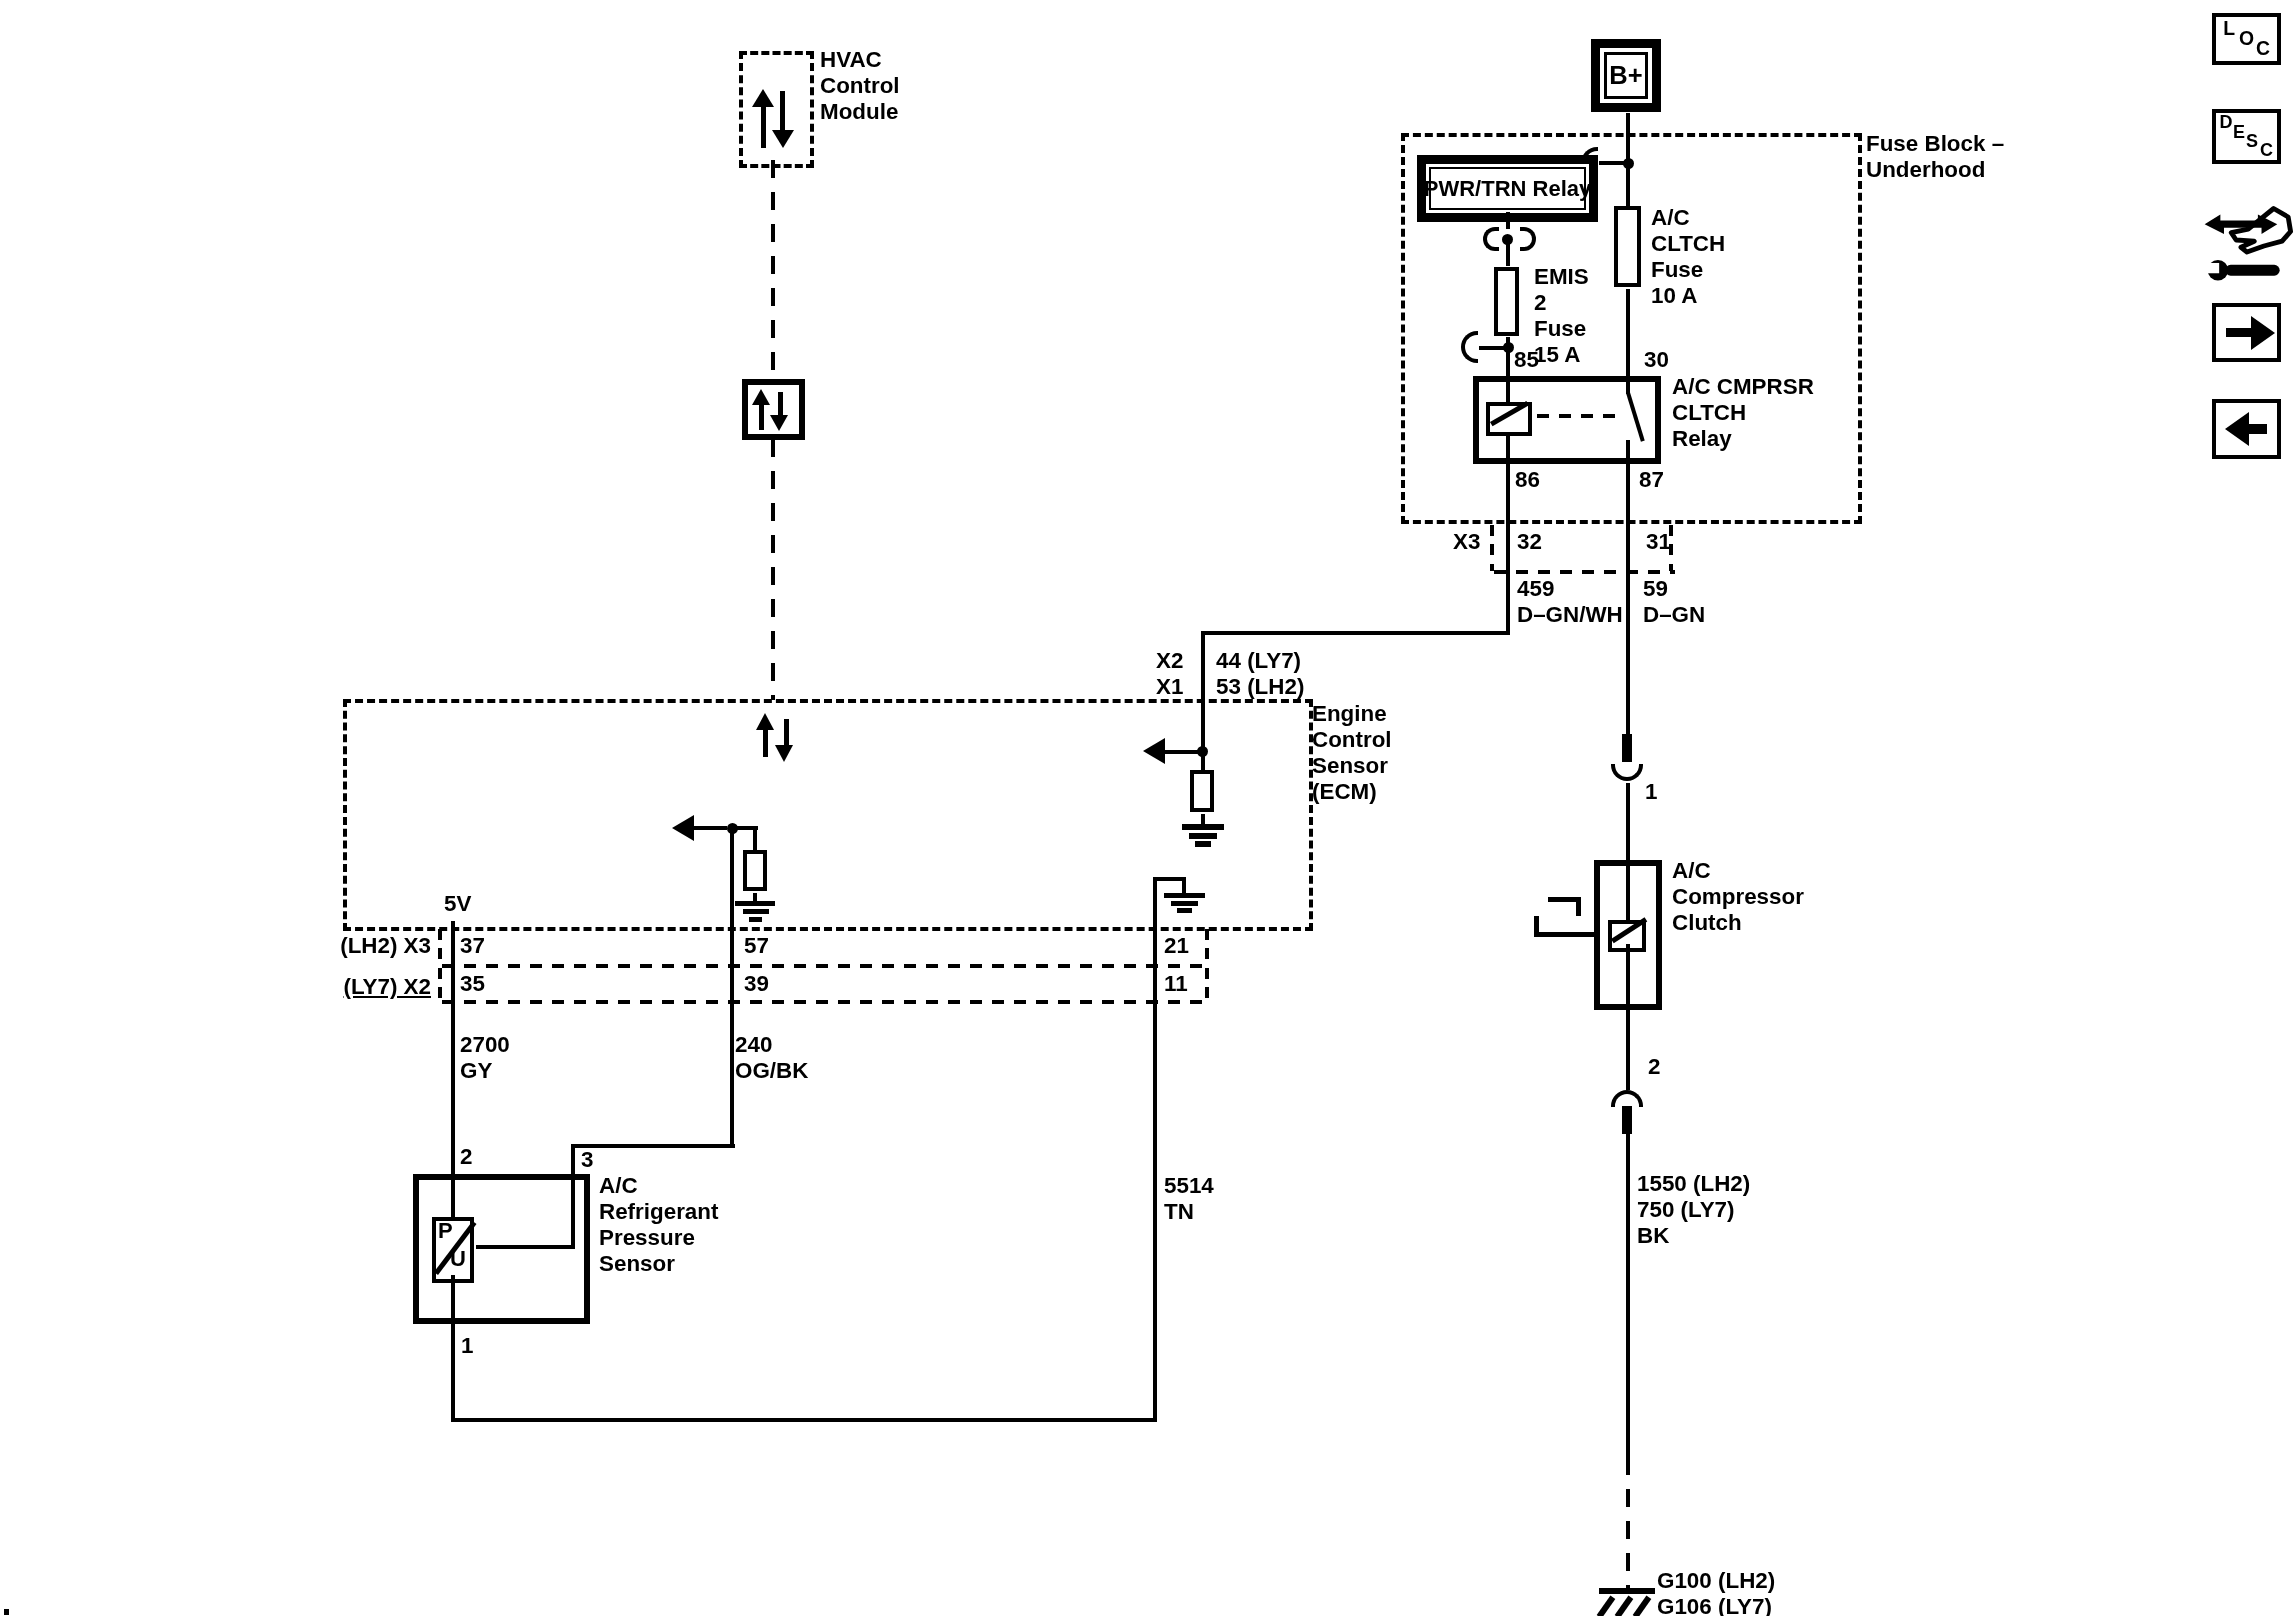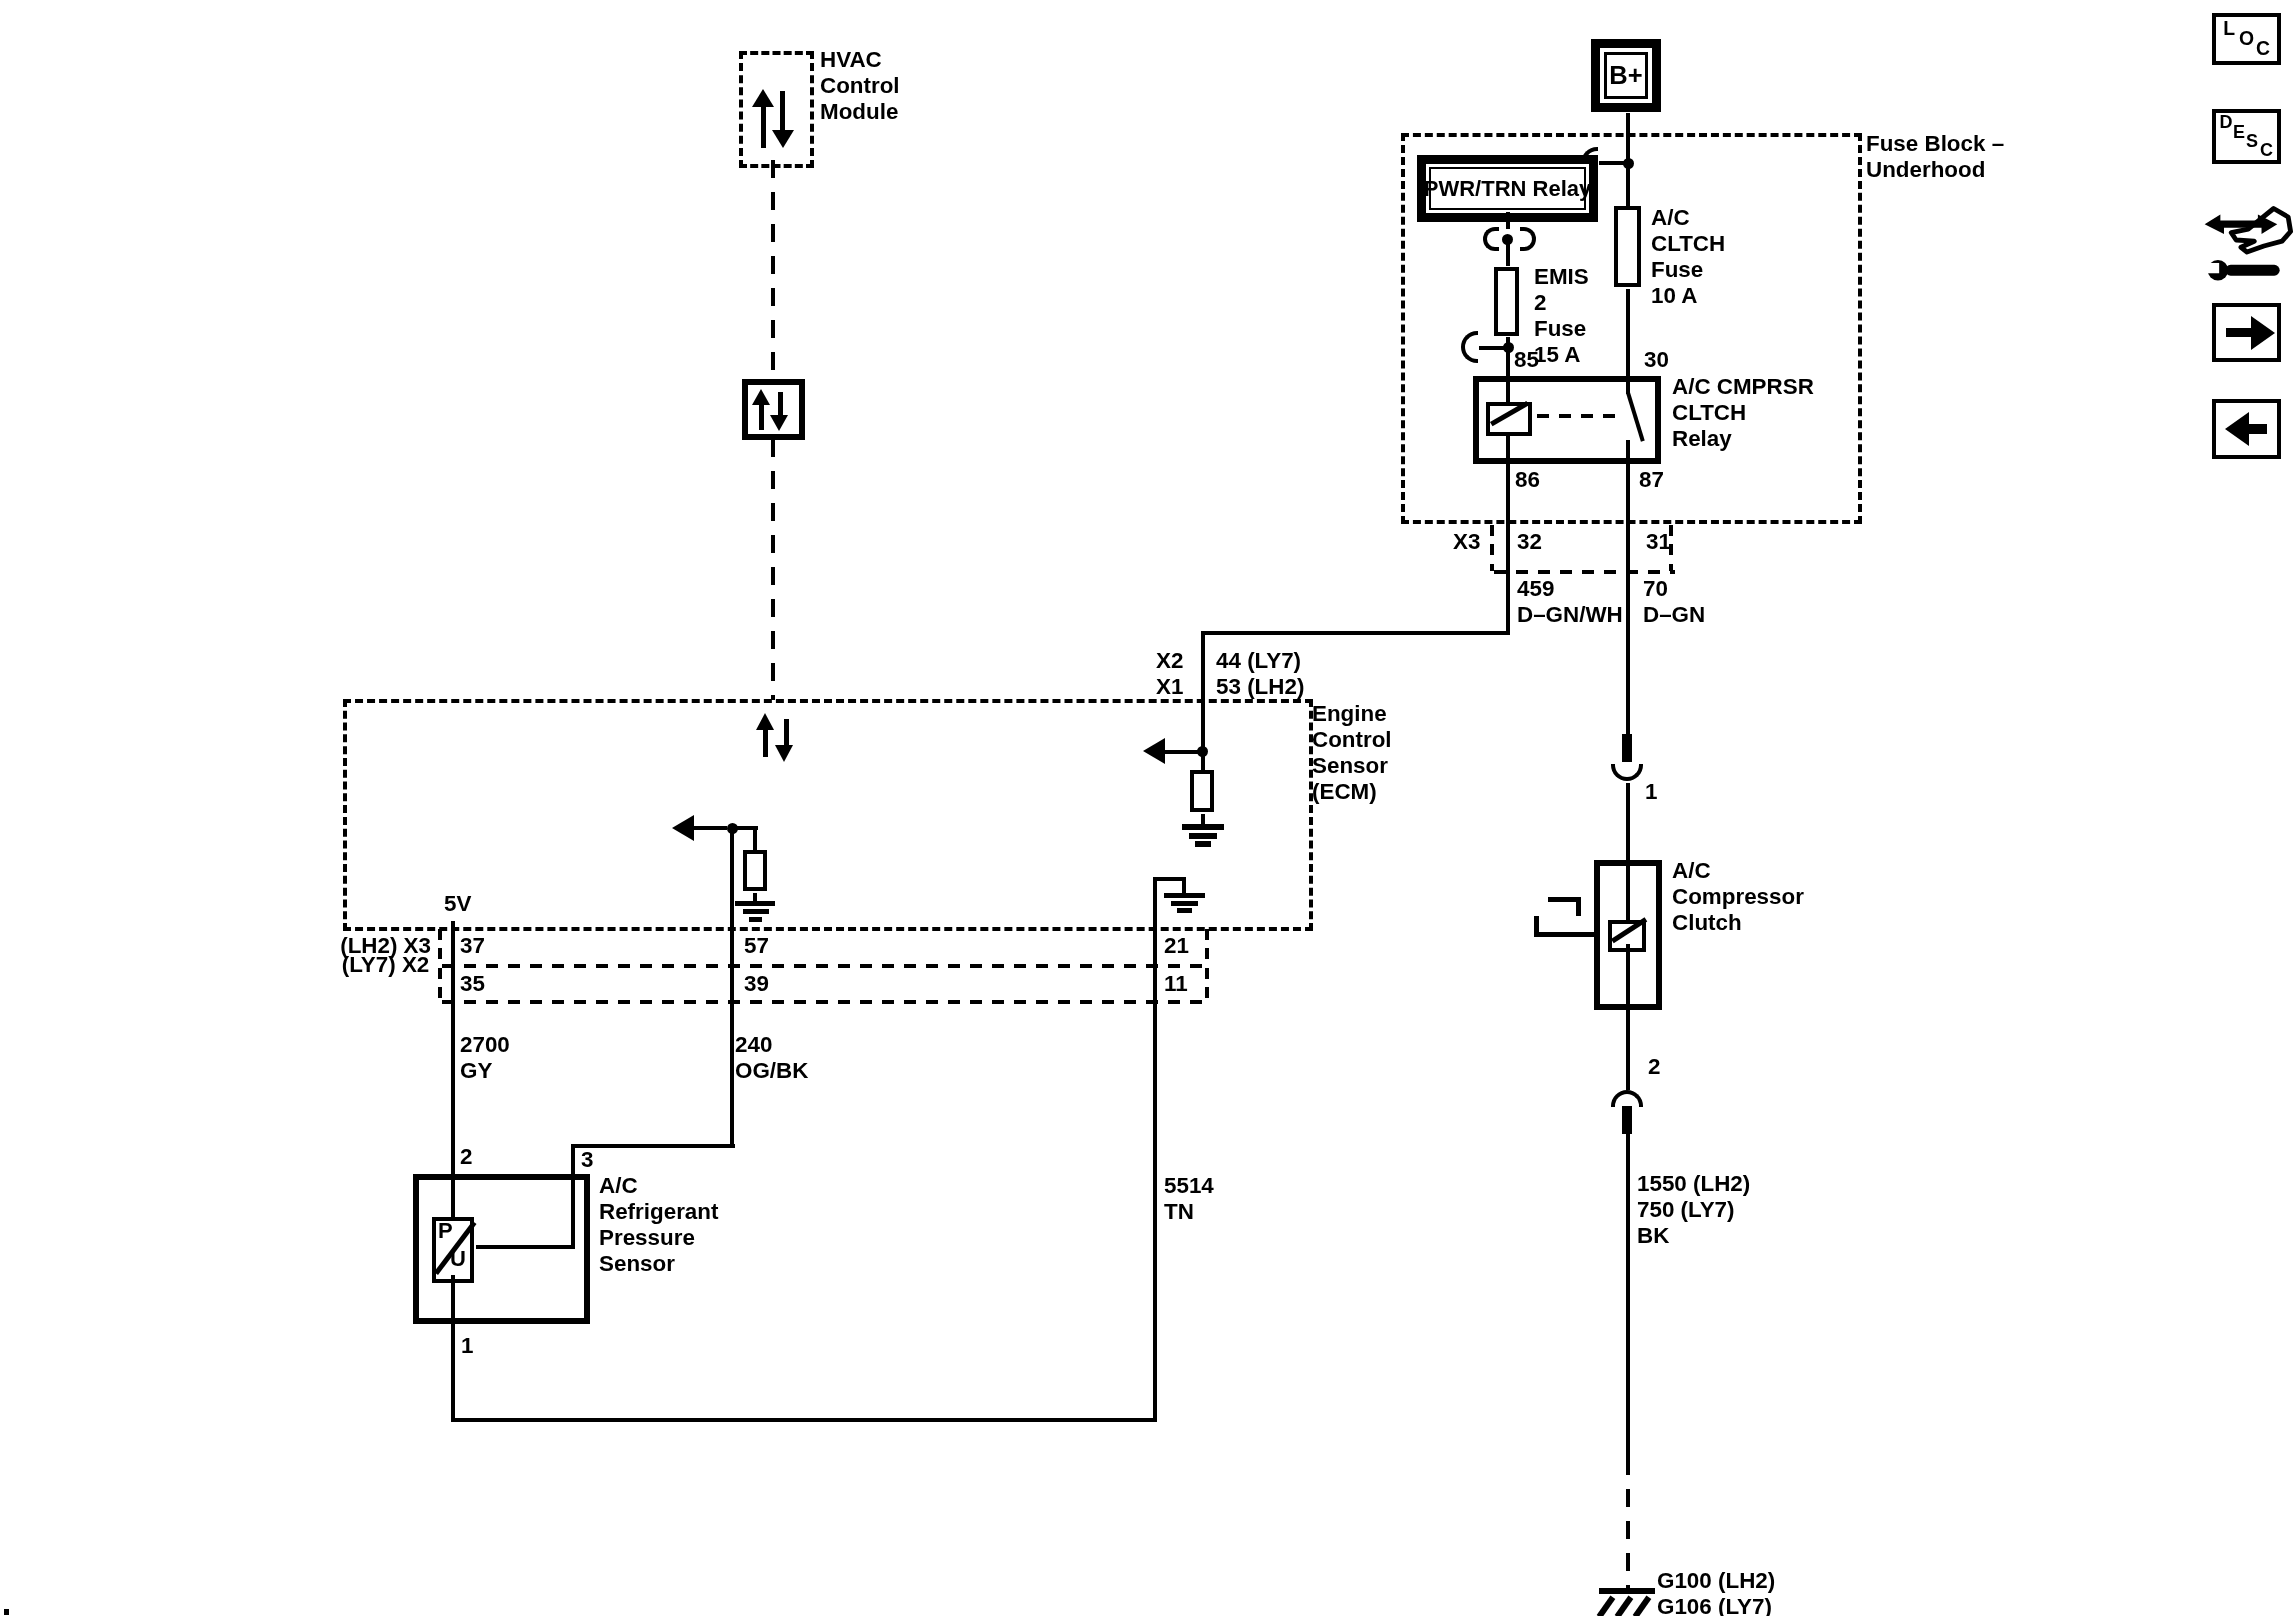--- a/index.html
+++ b/index.html
@@ -111,21 +111,21 @@
 
   <div class="lbl" style="left:1453px;top:529px;">X3</div>
   <div class="vd" style="left:1490px;top:525px;height:46px;"></div>
   <div class="lbl" style="left:1517px;top:529px;">32</div>
   <div class="lbl" style="left:1646px;top:529px;">31</div>
   <div class="vd" style="left:1669px;top:525px;height:46px;"></div>
   <div class="hd" style="left:1494px;top:570px;width:181px;"></div>
 
   <div class="lbl" style="left:1517px;top:576px;">459
 D–GN/WH</div>
-  <div class="lbl" style="left:1643px;top:576px;">70
+  <div class="lbl" style="left:1643px;top:576px;">59
 D–GN</div>
 
   <div class="w" style="left:1201px;top:631px;width:309px;height:4.2px;"></div>
   <div class="w" style="left:1201px;top:631px;width:4.2px;height:140px;"></div>
   <div class="lbl" style="left:1156px;top:648px;width:39px;text-align:left;">X2
 X1</div>
   <div class="lbl" style="left:1216px;top:648px;">44 (LY7)
 53 (LH2)</div>
 
   <div class="db" style="left:343px;top:699px;width:962px;height:224px;"></div>
@@ -165,21 +165,21 @@
   <div class="w" style="left:1171px;top:901px;width:27px;height:4.9px;"></div>
   <div class="w" style="left:1177px;top:908px;width:14.6px;height:4.9px;"></div>
 
   <div class="lbl" style="left:444px;top:891px;">5V</div>
 
   <div class="hd" style="left:442px;top:964px;width:766px;"></div>
   <div class="hd" style="left:442px;top:1000px;width:766px;"></div>
   <div class="vd" style="left:438px;top:929px;height:69px;"></div>
   <div class="vd" style="left:1205px;top:929px;height:69px;"></div>
   <div class="lbl" style="left:340px;top:933px;width:91px;text-align:right;">(LH2) X3</div>
-  <div class="lbl" style="left:340px;top:952px;width:91px;text-align:center;">(LY7) X2</div>
+  <div class="lbl" style="left:340px;top:974px;width:91px;text-align:right;text-decoration:underline;">(LY7) X2</div>
   <div class="lbl" style="left:460px;top:933px;">37</div>
   <div class="lbl" style="left:744px;top:933px;">57</div>
   <div class="lbl" style="left:1164px;top:933px;">21</div>
   <div class="lbl" style="left:460px;top:971px;">35</div>
   <div class="lbl" style="left:744px;top:971px;">39</div>
   <div class="lbl" style="left:1164px;top:971px;">11</div>
 
   <div class="lbl" style="left:460px;top:1032px;">2700
 GY</div>
   <div class="lbl" style="left:735px;top:1032px;">240

